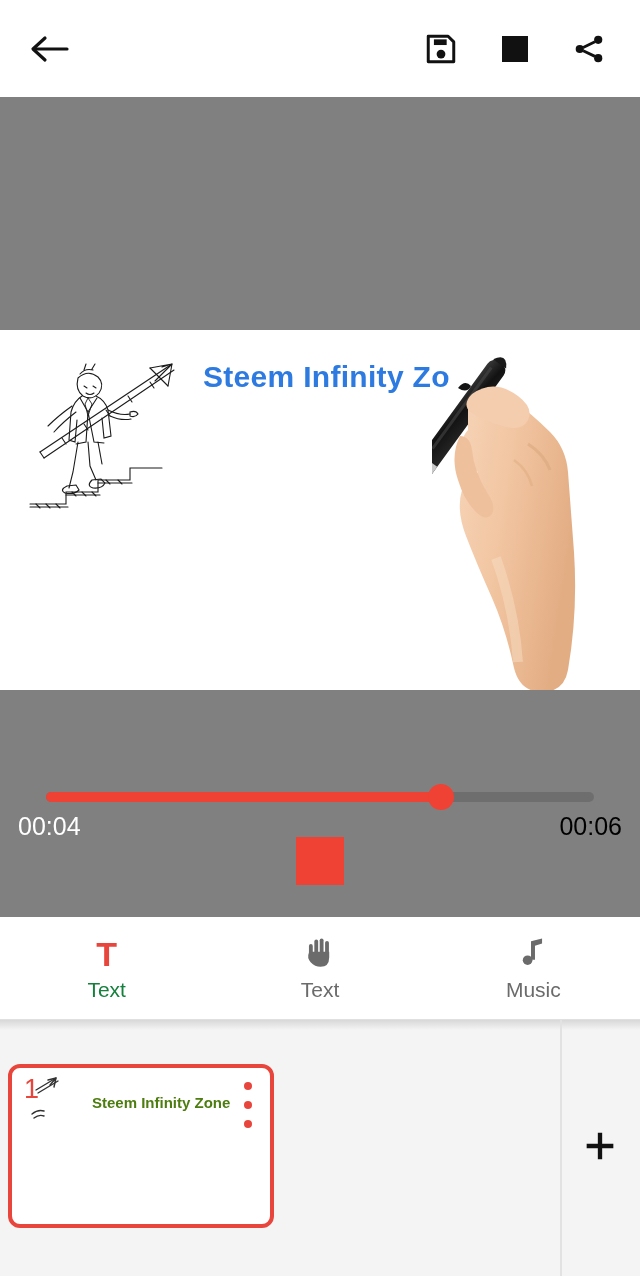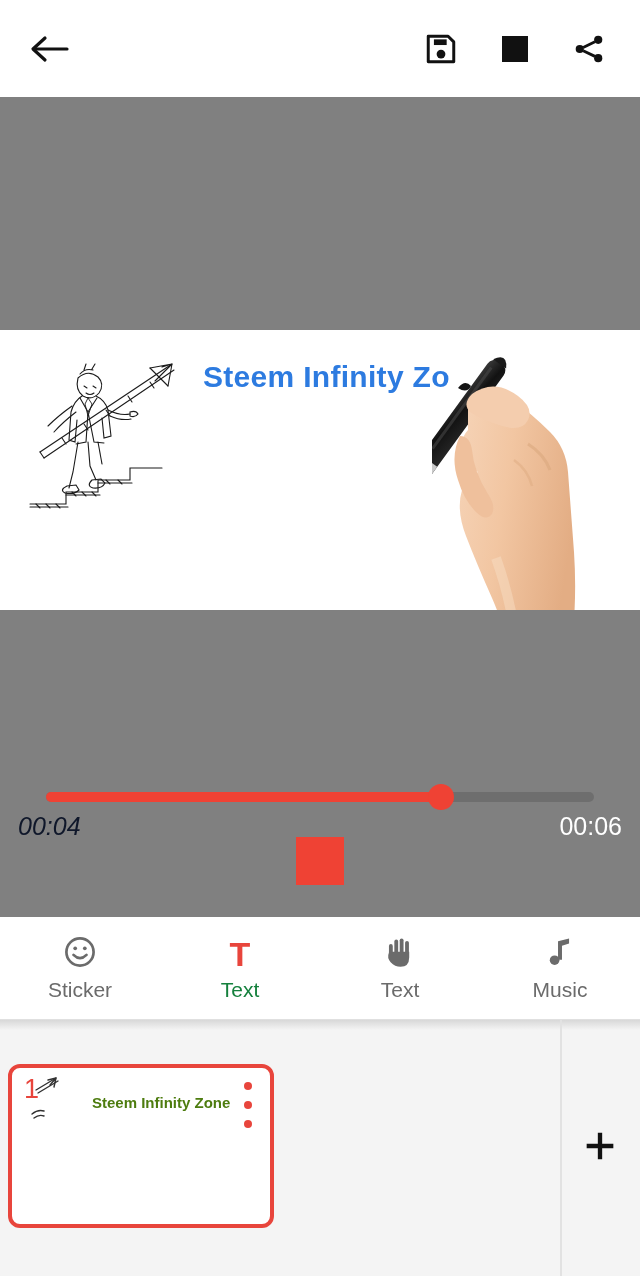--- a/index.html
+++ b/index.html
@@ -27,42 +27,42 @@
   }
   .top-action:last-child { margin-right: 14px; }
   .stop-square { width: 26px; height: 26px; background: #111; }
 
   
   .stage {
     position: absolute; top: 97px; left: 0; width: 640px; height: 820px;
     background: #808080; overflow: hidden;
   }
   .canvas {
-    position: absolute; top: 233px; left: 0; width: 640px; height: 280px;
+    position: absolute; top: 233px; left: 0; width: 640px; height: 360px;
     background: #ffffff; overflow: hidden;
   }
   .sketch { position: absolute; left: 22px; top: 14px; width: 170px; height: 170px; }
   .canvas-title {
     position: absolute; left: 203px; top: 30px;
     font-size: 30px; font-weight: bold; letter-spacing: .3px;
     color: #2d7be0; white-space: nowrap;
   }
   .hand { position: absolute; left: 432px; top: 18px; width: 215px; height: 345px; }
 
   
   .timeline { position: absolute; top: 593px; left: 0; width: 640px; height: 227px; }
   .track-wrap { position: absolute; top: 102px; left: 46px; width: 548px; height: 10px; }
   .track-bg { position: absolute; inset: 0; background: #6e6e6e; border-radius: 5px; }
   .track-fill { position: absolute; top: 0; left: 0; height: 10px; background: #ef4234; border-radius: 5px; }
   .track-thumb {
     position: absolute; top: -8px; width: 26px; height: 26px;
     background: #ef4234; border-radius: 50%; cursor: pointer;
   }
-  .time-left { position: absolute; top: 122px; left: 18px; font-size: 25px; color: #0f172a; font-style: italic; }
-  .time-right { position: absolute; top: 122px; right: 18px; font-size: 25px; color: #ffffff; }
+  .time-left { position: absolute; top: 122px; left: 18px; font-size: 25px; color: #ffffff; }
+  .time-right { position: absolute; top: 122px; right: 18px; font-size: 25px; color: #000000; }
   .stop-btn {
     position: absolute; top: 147px; left: 296px; width: 48px; height: 48px;
     background: #ef4234; cursor: pointer;
   }
 
   
   .tools {
     position: absolute; top: 917px; left: 0; width: 640px; height: 103px;
     background: #ffffff; display: flex; align-items: center;
     border-bottom: 1px solid #e0e0e0;
@@ -235,31 +235,20 @@
         <div class="track-thumb" id="track-thumb" style="left: 381.56px;"></div>
       </div>
       <div class="time-left">00:04</div>
       <div class="time-right">00:06</div>
       <div class="stop-btn"></div>
     </div>
   </div>
 
   <div class="tools">
 
-    <div class="tool">
-      <div class="tool-icon">
-        <svg width="34" height="34" viewBox="0 0 24 24">
-          <circle cx="12" cy="12" r="9.6" fill="none" stroke="#6b6b6b" stroke-width="1.9"></circle>
-          <circle cx="8.6" cy="9.4" r="1.3" fill="#6b6b6b"></circle>
-          <circle cx="15.4" cy="9.4" r="1.3" fill="#6b6b6b"></circle>
-          <path d="M7.4 14 q4.6 4.6 9.2 0" fill="none" stroke="#6b6b6b" stroke-width="1.9" stroke-linecap="round"></path>
-        </svg>
-      </div>
-      <div class="tool-label">Sticker</div>
-    </div>
 
     <div class="tool active">
       <div class="tool-icon">
         <div class="tool-T">T</div>
       </div>
       <div class="tool-label">Text</div>
     </div>
 
 
     <div class="tool">

